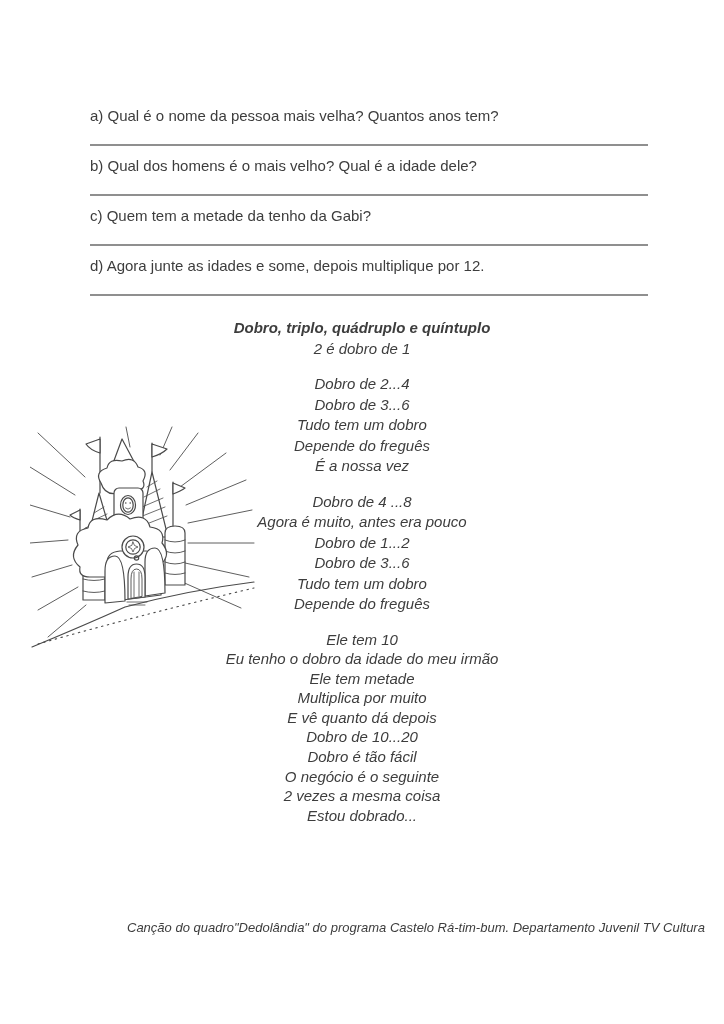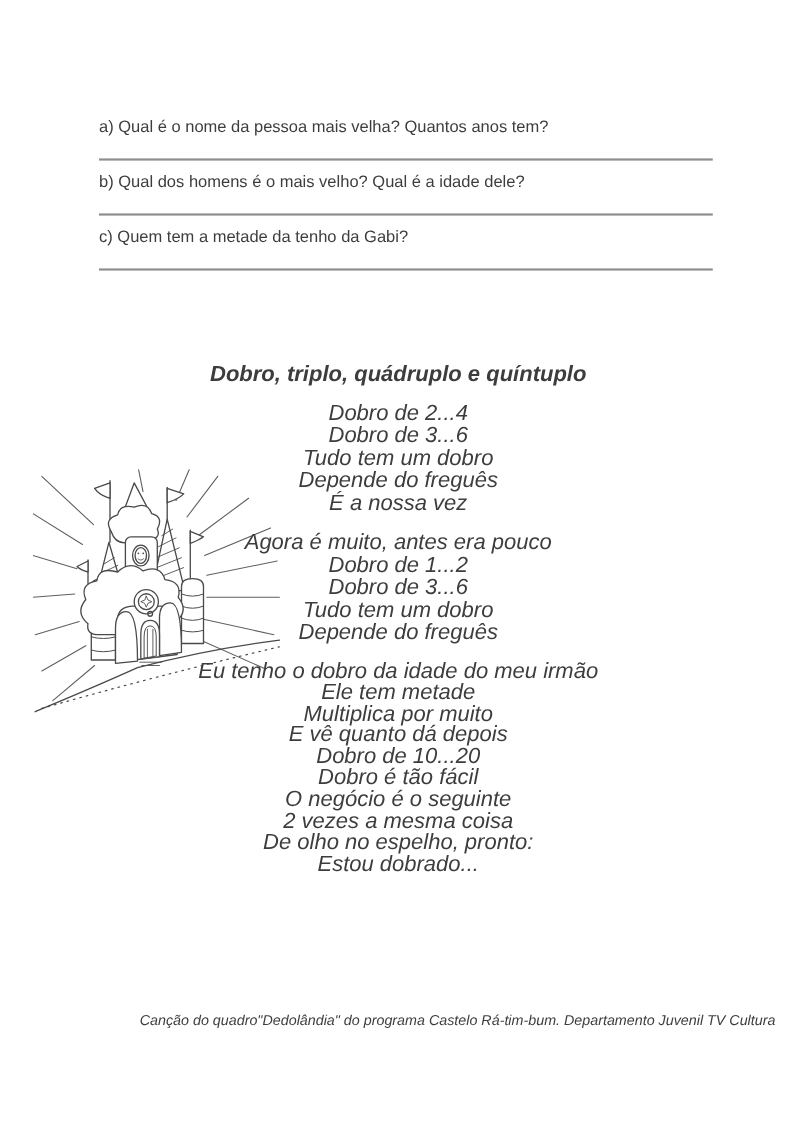--- a/index.html
+++ b/index.html
@@ -16,22 +16,22 @@
   .q-row{
     position:relative;height:50px;box-sizing:border-box;
     border-bottom:2px solid #8f8f8f;
   }
   .q-text{
     position:absolute;left:0;top:11px;
     font-size:15px;line-height:17px;white-space:nowrap;
   }
   
   .song{
-    position:absolute;left:0;top:330px;width:724px;
-    text-align:center;font-style:italic;font-size:20px;line-height:20.5px;
+    position:absolute;left:0;top:318px;width:724px;
+    text-align:center;font-style:italic;font-size:15px;line-height:20.5px;
   }
   .stanza{margin:15px 0 0 0;}
   .stanza:first-child{margin-top:0;}
   .stanza-4{line-height:19.6px;}
   .song-title{font-weight:bold;}
   
   .footer{
     position:absolute;left:127px;top:920px;
     font-style:italic;font-size:13px;line-height:15px;white-space:nowrap;
   }
@@ -53,20 +53,24 @@
       <div class="q-row">
         <div class="q-text">b) Qual dos homens é o mais velho? Qual é a idade dele?</div>
         <span></span>
       </div>
 
       <div class="q-row">
         <div class="q-text">c) Quem tem a metade da tenho da Gabi?</div>
         <span></span>
       </div>
 
+      <div class="q-row">
+        <div class="q-text">d) Agora junte as idades e some, depois multiplique por 12.</div>
+        <span></span>
+      </div>
     </div>
 
   <svg class="castle" viewBox="0 0 225 225" fill="none" stroke="#4a4a4a" stroke-width="1.2" stroke-linecap="round" stroke-linejoin="round">
 
     <g stroke="#5f5f5f" stroke-width="1">
       <path d="M55,52 L8,8 M45,70 L0,42 M40,92 L0,80 M38,115 L0,118 M42,140 L2,152 M48,162 L8,185 M56,180 L18,212
                M100,22 L96,2
                M130,30 L142,2 M140,45 L168,8 M150,62 L196,28 M156,80 L216,55 M158,98 L222,85 M158,118 L224,118 M155,138 L219,152 M150,156 L211,183"></path>
     </g>
 
@@ -117,69 +121,71 @@
         <path d="M2,222 Q55,200 95,182 Q160,165 224,157"></path>
         <path d="M8,219 Q110,190 224,163" stroke-dasharray="1.5 4.5" stroke-width="1.1"></path>
       </g>
     </g>
   </svg>
 
   <div class="song">
     <div class="stanza">
       <div class="song-title">Dobro, triplo, quádruplo e quíntuplo</div>
 
+        <div>2 é dobro de 1</div>
 
       </div>
     <div class="stanza">
 
         <div>Dobro de 2...4</div>
 
         <div>Dobro de 3...6</div>
 
         <div>Tudo tem um dobro</div>
 
         <div>Depende do freguês</div>
 
         <div>É a nossa vez</div>
       </div>
     <div class="stanza">
 
+        <div>Dobro de 4 ...8</div>
 
         <div>Agora é muito, antes era pouco</div>
 
         <div>Dobro de 1...2</div>
 
         <div>Dobro de 3...6</div>
 
         <div>Tudo tem um dobro</div>
 
         <div>Depende do freguês</div>
       </div>
     <div class="stanza stanza-4">
 
 
+        <div>Ele tem 10</div>
 
         <div>Eu tenho o dobro da idade do meu irmão</div>
 
         <div>Ele tem metade</div>
 
         <div>Multiplica por muito</div>
 
         <div>E vê quanto dá depois</div>
 
         <div>Dobro de 10...20</div>
 
         <div>Dobro é tão fácil</div>
 
         <div>O negócio é o seguinte</div>
 
         <div>2 vezes a mesma coisa</div>
 
 
-        <div>De olho no espelho, pronto:</div>
 
         <div>Estou dobrado...</div>
       </div>
   </div>
 
   <div class="footer">Canção do quadro"Dedolândia" do programa Castelo Rá-tim-bum. Departamento Juvenil TV Cultura</div>
 
 </div>
 
 </body></html>

